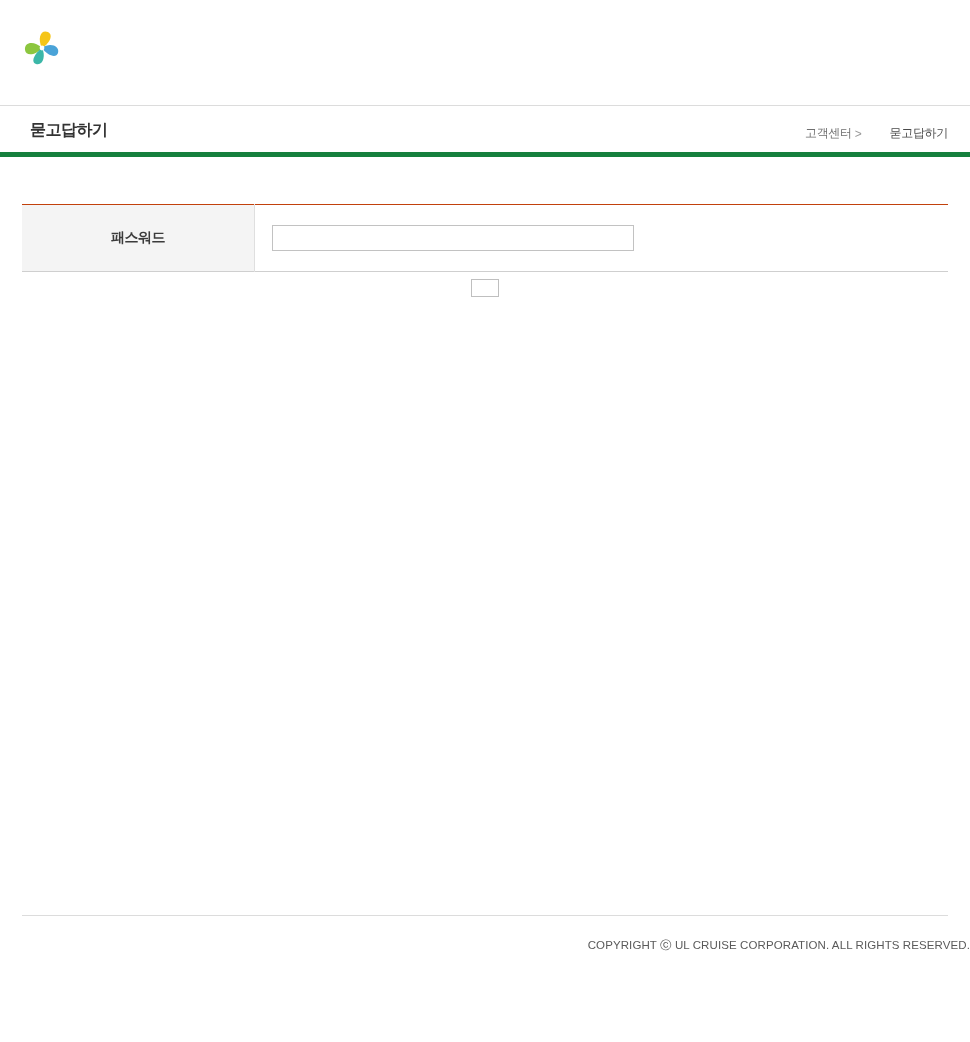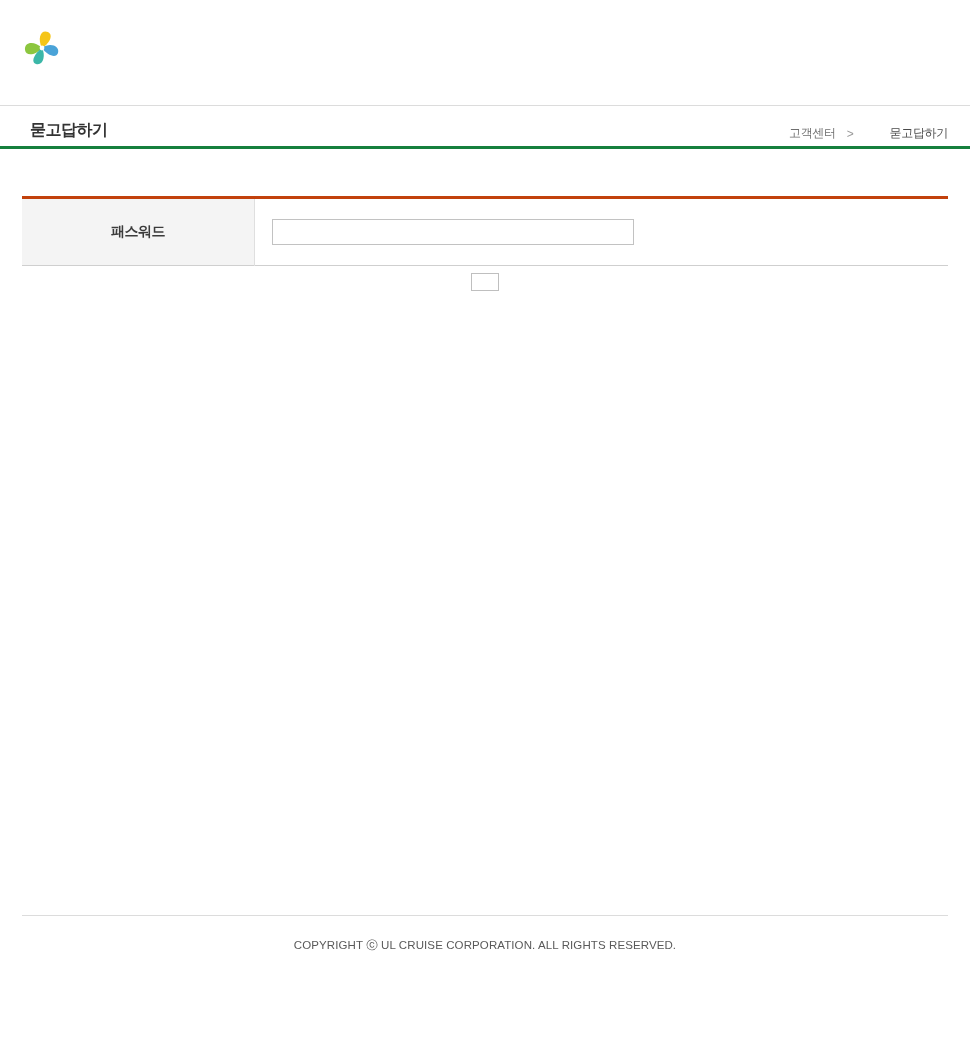--- a/index.html
+++ b/index.html
@@ -50,22 +50,22 @@
     line-height: 1;
     white-space: nowrap;
   }
   .brand-text .b1 { color: #4aa3d8; }
   .brand-text .b2 { color: #3d7fc1; }
   .brand-text .b3 { color: #4f4f4f; }
 
   
   .subbar {
     border-top: 1px solid #dcdcdc;
-    border-bottom: 3px solid #15803d;
-    height: 44px;
+    border-bottom: 5px solid #15803d;
+    height: 52px;
     position: relative;
     box-sizing: border-box;
   }
   .subbar-inner {
     width: 926px;
     margin: 0 auto;
     height: 100%;
     position: relative;
   }
   .subbar-title {
@@ -79,21 +79,21 @@
   }
   .breadcrumb {
     position: absolute;
     right: 0;
     top: 19px;
     font-size: 12px;
     color: #6f6f6f;
     letter-spacing: -0.3px;
     display: flex;
     align-items: center;
-    gap: 8px;
+    gap: 0;
   }
   .breadcrumb .crumb {
     color: #6f6f6f;
   }
   .breadcrumb .sep {
     margin: 0 4px 0 3px;
     color: #9a9a9a;
   }
   .breadcrumb .crumb.current {
     color: #4a4a4a;
@@ -104,21 +104,21 @@
   .content {
     width: 926px;
     margin: 0 auto;
     padding-top: 47px;
     min-height: 700px;
     box-sizing: border-box;
   }
 
   .pw-table {
     width: 926px;
-    border-top: 3px solid #c2410c;
+    border-top: 1px solid #c2410c;
     border-bottom: 1px solid #cfcfcf;
     border-collapse: collapse;
     background: #ffffff;
   }
   .pw-table th {
     width: 230px;
     background: #f4f4f4;
     border-right: 1px solid #dfdfdf;
     font-size: 14px;
     font-weight: bold;
@@ -171,21 +171,21 @@
     left: 0;
     top: 915px;
     width: 970px;
   }
   .footer-rule {
     width: 926px;
     margin: 0 auto;
     border-top: 1px solid #dcdcdc;
   }
   .footer-copy {
-    text-align: center;
+    text-align: right;
     font-size: 11.5px;
     color: #5a5a5a;
     letter-spacing: 0.1px;
     padding-top: 22px;
   }
 </style>
 </head>
 <body>
 
 <div class="page">

